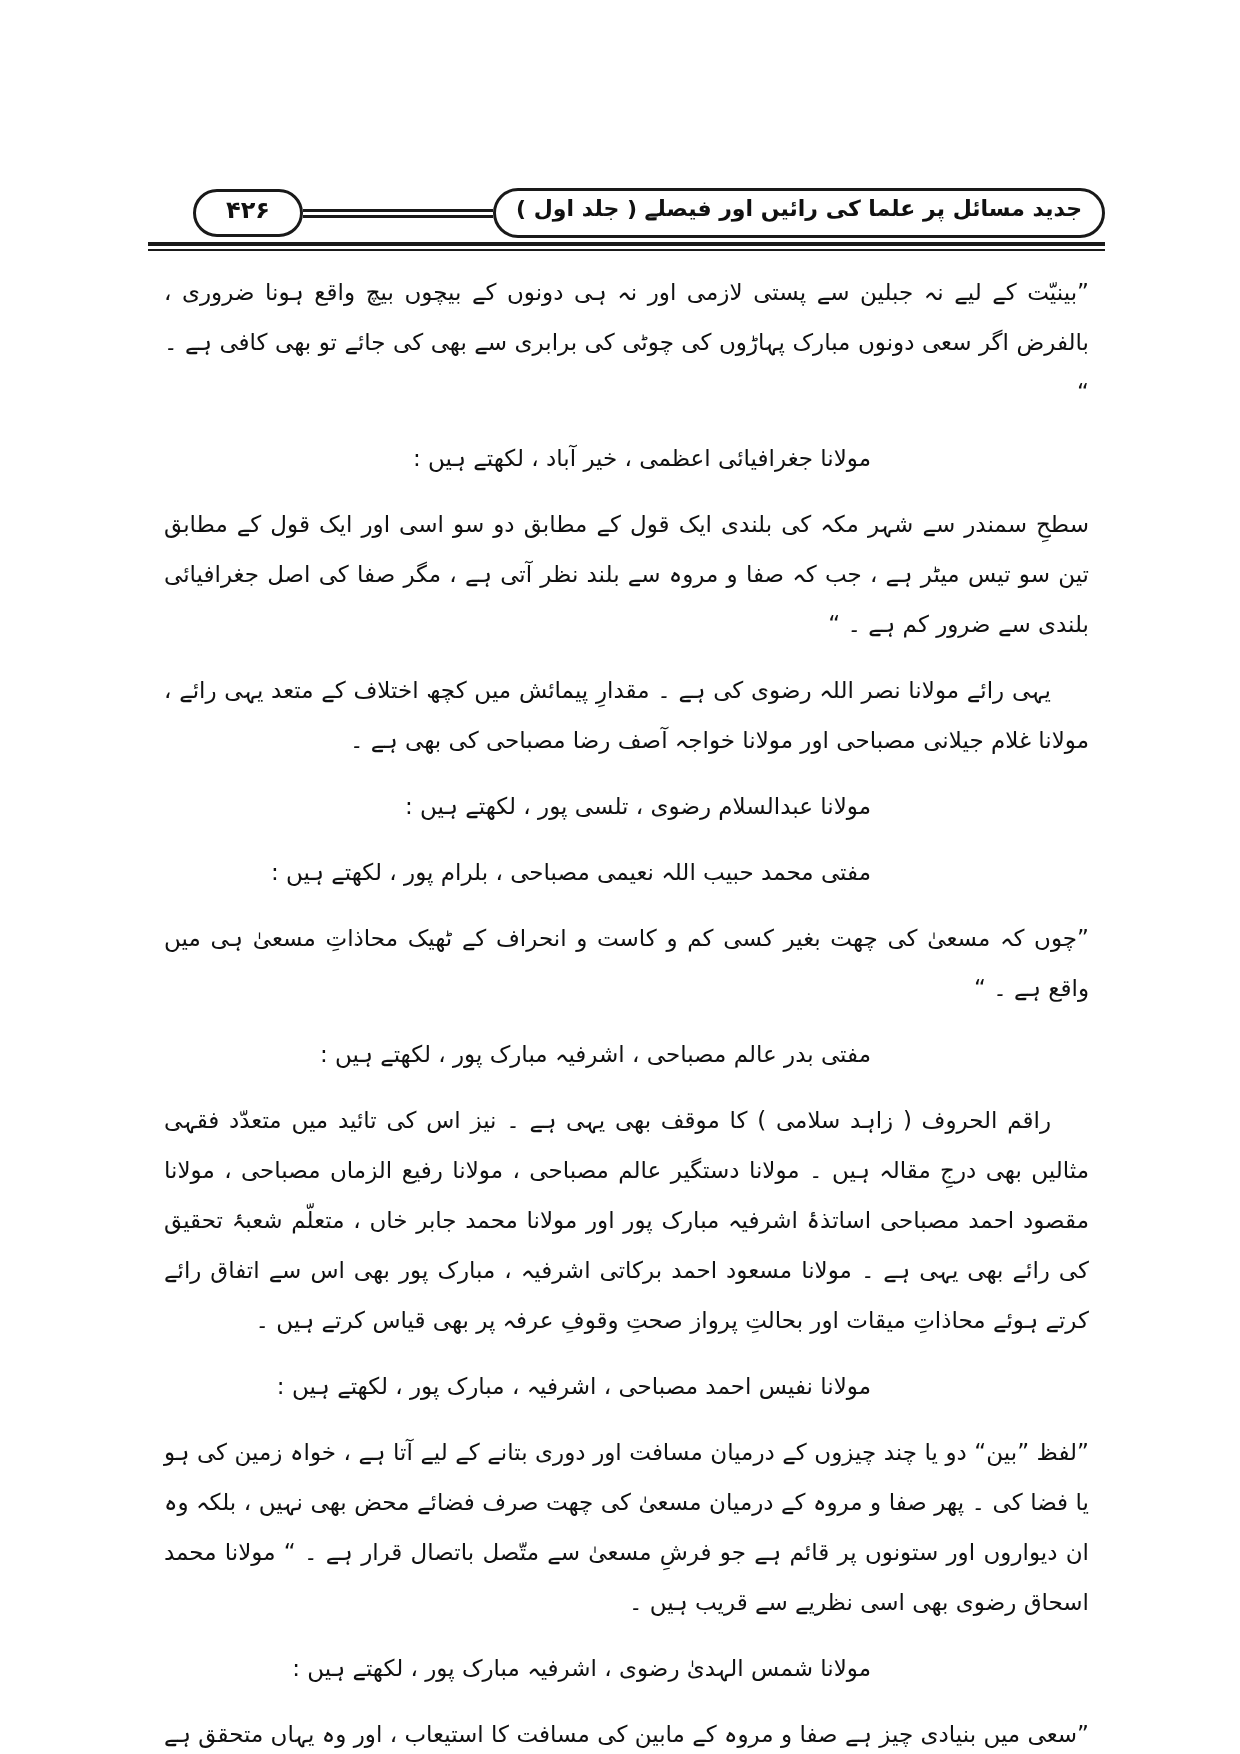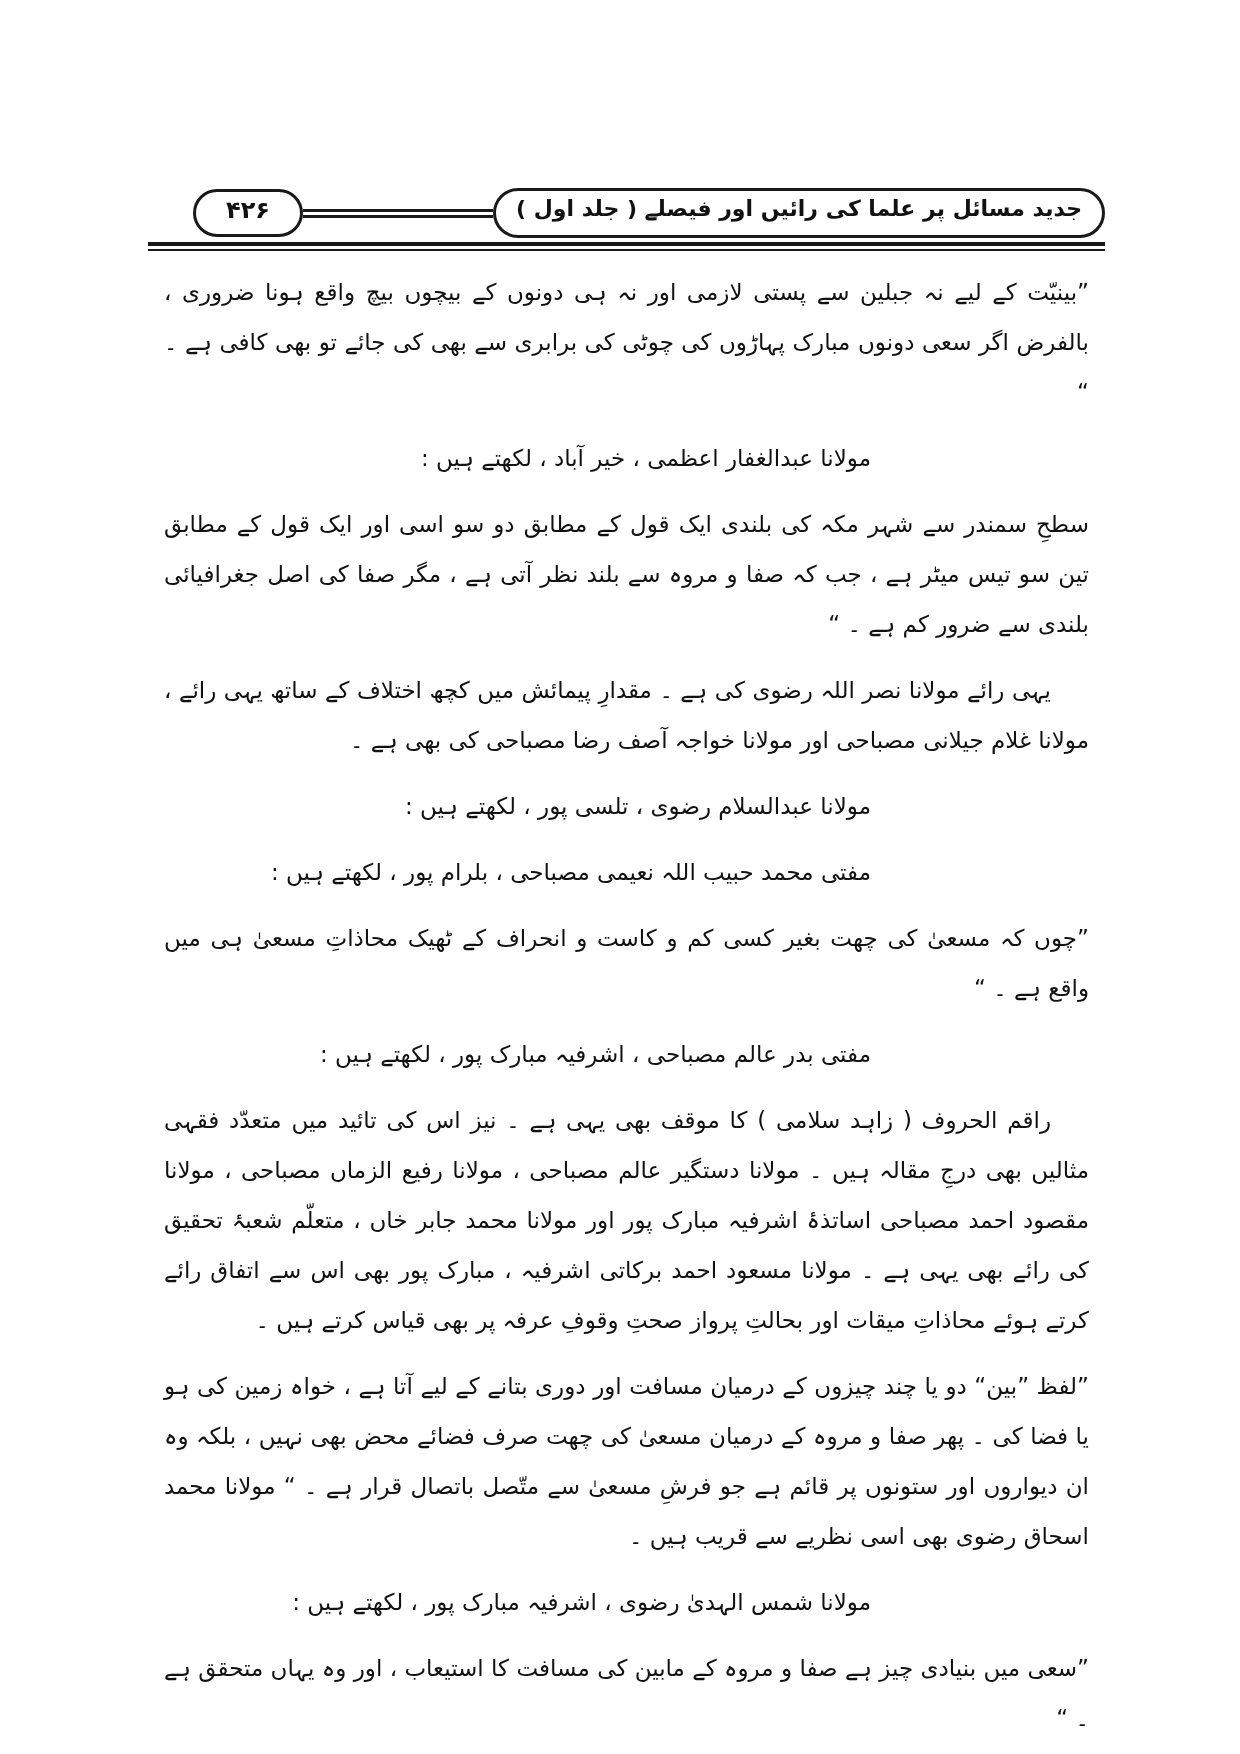--- a/index.html
+++ b/index.html
@@ -91,26 +91,27 @@
       <div class="connector"></div>
       <div class="pill page-num-pill">
         <span>۴۲۶</span>
       </div>
     </div>
     <div class="header-rule"></div>
   </div>
 
   <div class="body-text" id="body-text">
       <p class="para quote">”بینیّت کے لیے نہ جبلین سے پستی لازمی اور نہ ہی دونوں کے بیچوں بیچ واقع ہونا ضروری ، بالفرض اگر سعی دونوں مبارک پہاڑوں کی چوٹی کی برابری سے بھی کی جائے تو بھی کافی ہے ۔ “</p>
-      <p class="para speaker">مولانا عبدالغفار اعظمی ، خیر آباد ، لکھتے ہیں :</p>
+      <p class="para speaker">مولانا جغرافیائی اعظمی ، خیر آباد ، لکھتے ہیں :</p>
       <p class="para quote">سطحِ سمندر سے شہر مکہ کی بلندی ایک قول کے مطابق دو سو اسی اور ایک قول کے مطابق تین سو تیس میٹر ہے ، جب کہ صفا و مروہ سے بلند نظر آتی ہے ، مگر صفا کی اصل جغرافیائی بلندی سے ضرور کم ہے ۔ “</p>
-      <p class="para narrative">یہی رائے مولانا نصر اللہ رضوی کی ہے ۔ مقدارِ پیمائش میں کچھ اختلاف کے ساتھ یہی رائے ، مولانا غلام جیلانی مصباحی اور مولانا خواجہ آصف رضا مصباحی کی بھی ہے ۔</p>
+      <p class="para narrative">یہی رائے مولانا نصر اللہ رضوی کی ہے ۔ مقدارِ پیمائش میں کچھ اختلاف کے متعد یہی رائے ، مولانا غلام جیلانی مصباحی اور مولانا خواجہ آصف رضا مصباحی کی بھی ہے ۔</p>
       <p class="para speaker">مولانا عبدالسلام رضوی ، تلسی پور ، لکھتے ہیں :</p>
       <p class="para speaker">مفتی محمد حبیب اللہ نعیمی مصباحی ، بلرام پور ، لکھتے ہیں :</p>
       <p class="para quote">”چوں کہ مسعیٰ کی چھت بغیر کسی کم و کاست و انحراف کے ٹھیک محاذاتِ مسعیٰ ہی میں واقع ہے ۔ “</p>
       <p class="para speaker">مفتی بدر عالم مصباحی ، اشرفیہ مبارک پور ، لکھتے ہیں :</p>
       <p class="para narrative">راقم الحروف ( زاہد سلامی ) کا موقف بھی یہی ہے ۔ نیز اس کی تائید میں متعدّد فقہی مثالیں بھی درجِ مقالہ ہیں ۔ مولانا دستگیر عالم مصباحی ، مولانا رفیع الزماں مصباحی ، مولانا مقصود احمد مصباحی اساتذۂ اشرفیہ مبارک پور اور مولانا محمد جابر خاں ، متعلّم شعبۂ تحقیق کی رائے بھی یہی ہے ۔ مولانا مسعود احمد برکاتی اشرفیہ ، مبارک پور بھی اس سے اتفاق رائے کرتے ہوئے محاذاتِ میقات اور بحالتِ پرواز صحتِ وقوفِ عرفہ پر بھی قیاس کرتے ہیں ۔</p>
+      <p class="para speaker">مولانا نفیس احمد مصباحی ، اشرفیہ ، مبارک پور ، لکھتے ہیں :</p>
       <p class="para quote">”لفظ ”بین“ دو یا چند چیزوں کے درمیان مسافت اور دوری بتانے کے لیے آتا ہے ، خواہ زمین کی ہو یا فضا کی ۔ پھر صفا و مروہ کے درمیان مسعیٰ کی چھت صرف فضائے محض بھی نہیں ، بلکہ وہ ان دیواروں اور ستونوں پر قائم ہے جو فرشِ مسعیٰ سے متّصل باتصال قرار ہے ۔ “ مولانا محمد اسحاق رضوی بھی اسی نظریے سے قریب ہیں ۔</p>
       <p class="para speaker">مولانا شمس الہدیٰ رضوی ، اشرفیہ مبارک پور ، لکھتے ہیں :</p>
       <p class="para quote">”سعی میں بنیادی چیز ہے صفا و مروہ کے مابین کی مسافت کا استیعاب ، اور وہ یہاں متحقق ہے ۔ “</p>
     </div>
 
 </div>
 
 </body></html>

